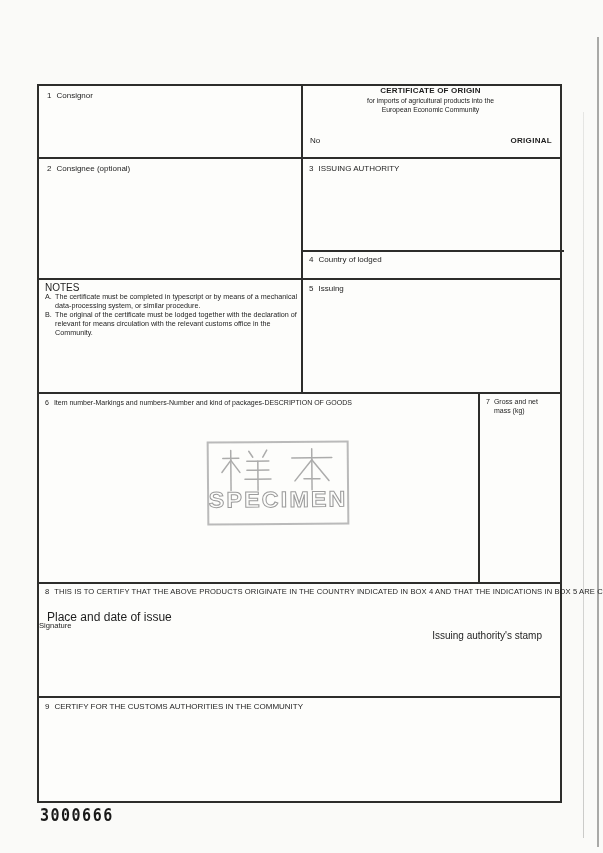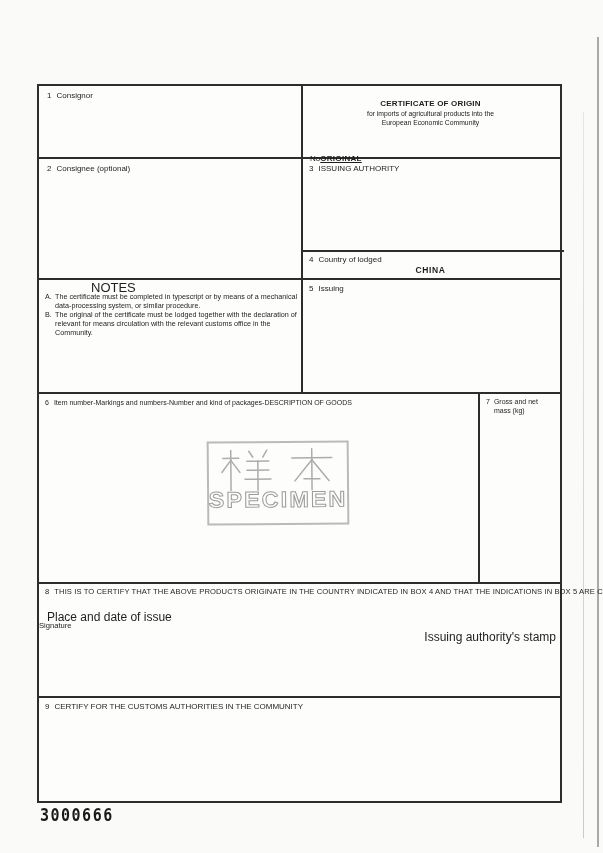--- a/index.html
+++ b/index.html
@@ -17,41 +17,41 @@
   
   .form{position:absolute;left:37px;top:84px;width:525px;height:719px;
     border:2px solid #2d2d2b;box-sizing:border-box;background:#fdfdfb;}
   .hline{position:absolute;left:0;width:100%;height:2px;background:#2d2d2b;}
   .vline{position:absolute;width:2px;background:#2d2d2b;}
 
   .cell-label{position:absolute;font-size:8px;display:flex;gap:5px;line-height:9px;white-space:nowrap;}
   .cell-label .num{flex:none;}
 
   .title-block{position:absolute;left:262px;top:0;width:259px;height:69px;}
-  .cert-title{margin-top:13px;text-align:center;font-weight:bold;font-size:8px;letter-spacing:.2px;}
+  .cert-title{text-align:center;font-weight:bold;font-size:8px;letter-spacing:.2px;}
   .cert-sub{text-align:center;font-size:6.8px;line-height:8.5px;margin-top:2px;color:#222;}
-  .no-row{position:absolute;left:9px;right:8px;top:50px;display:flex;align-items:flex-end;margin-top:18px;}
+  .no-row{position:absolute;left:9px;right:8px;top:50px;display:flex;justify-content:space-between;align-items:flex-end;}
   .no-label{font-size:8px;}
-  .original-label{font-size:8px;font-weight:bold;letter-spacing:.3px;text-decoration:underline;}
+  .original-label{font-size:8px;font-weight:bold;letter-spacing:.3px;}
 
   .country-value{position:absolute;left:262px;top:179px;width:259px;text-align:center;
     font-weight:bold;font-size:8.5px;letter-spacing:.6px;}
 
   .notes{position:absolute;left:6px;top:197px;width:253px;font-size:7.2px;line-height:9px;}
-  .notes-heading{font-size:13px;margin-left:46px;}
+  .notes-heading{font-size:10px;}
   .note-row{display:flex;}
   .note-row .nnum{flex:none;width:10px;}
 
   .box6-header{font-size:7px;}
   .box7-header{position:absolute;left:447px;top:312px;width:76px;font-size:7px;display:flex;gap:4px;line-height:8.5px;}
 
   .box8-text{font-size:7.6px;letter-spacing:.1px;}
   .place-date{position:absolute;left:8px;top:524px;font-size:12px;}
   .signature{position:absolute;left:0;top:535px;width:100%;text-align:left;font-size:7.6px;}
-  .issuing-stamp{position:absolute;right:4px;top:544px;font-size:12px;}
+  .issuing-stamp{position:absolute;right:18px;top:544px;font-size:10px;}
 
   
   .stamp{position:absolute;left:168px;top:355px;width:142px;height:84px;box-sizing:border-box;
     border:2px solid rgba(150,150,150,.7);transform:rotate(-.5deg);opacity:.92;}
   .stamp svg{display:block;margin:3px auto 0 auto;}
   .specimen-text{text-align:center;font-weight:bold;font-size:22px;letter-spacing:2px;line-height:1;
     color:transparent;-webkit-text-stroke:1px #949494;transform:scaleX(1.06);margin-top:-3px;white-space:nowrap;}
 
   .serial{position:absolute;left:40px;top:805px;font-family:"DejaVu Sans Mono",monospace;
     font-weight:bold;font-size:15px;letter-spacing:1.5px;color:#191919;transform:scaleY(1.12);transform-origin:top left;}
@@ -97,21 +97,20 @@
 
   <div class="cell-label" style="left:270px;top:78px;">
     <span class="num">3</span>
     <span>ISSUING AUTHORITY</span>
   </div>
 
   <div class="cell-label" style="left:270px;top:169px;">
     <span class="num">4</span>
     <span>Country of lodged</span>
   </div>
-  <div class="country-value">CHINA</div>
 
   <div class="cell-label" style="left:270px;top:198px;">
     <span class="num">5</span>
     <span>Issuing</span>
   </div>
 
   <div class="notes">
     <div class="notes-heading">NOTES</div>
     <div class="note-row">
       <span class="nnum">A.</span>

